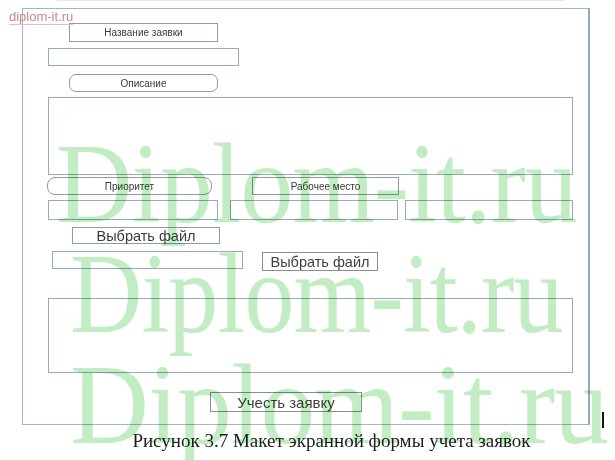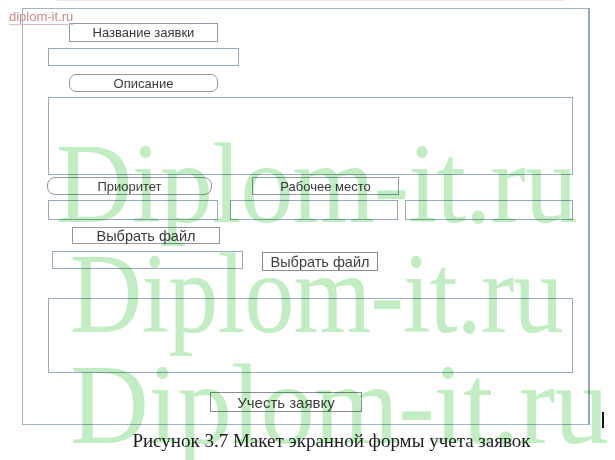--- a/index.html
+++ b/index.html
@@ -10,21 +10,21 @@
   }
   .top-line { position:absolute; left:57px; top:0; width:508px; height:1px; background:#e2e9ef; }
   .frame {
     position:absolute; left:22px; top:8px; width:568px; height:417px;
     box-sizing:border-box; border:1px solid #a2b7c5; border-right:2px solid #90aabc;
     background:transparent;
   }
   .label-box {
     position:absolute; box-sizing:border-box; background:#fff;
     border:1px solid #8e9aa6; display:flex; align-items:center; justify-content:center;
-    font-size:13px; color:#3a3a3a; white-space:nowrap;
+    font-size:10px; color:#3a3a3a; white-space:nowrap;
   }
   .field {
     position:absolute; box-sizing:border-box; background:#fff;
     border:1px solid #95abbd; font:13px "Liberation Sans", sans-serif;
     color:#3a3a3a; padding:1px 3px; outline:none; resize:none;
   }
   .btn {
     position:absolute; box-sizing:border-box; background:#fff;
     border:1px solid #868f98; display:flex; align-items:center; justify-content:center;
     font-size:15px; color:#3f3f3f; cursor:pointer; white-space:nowrap;

